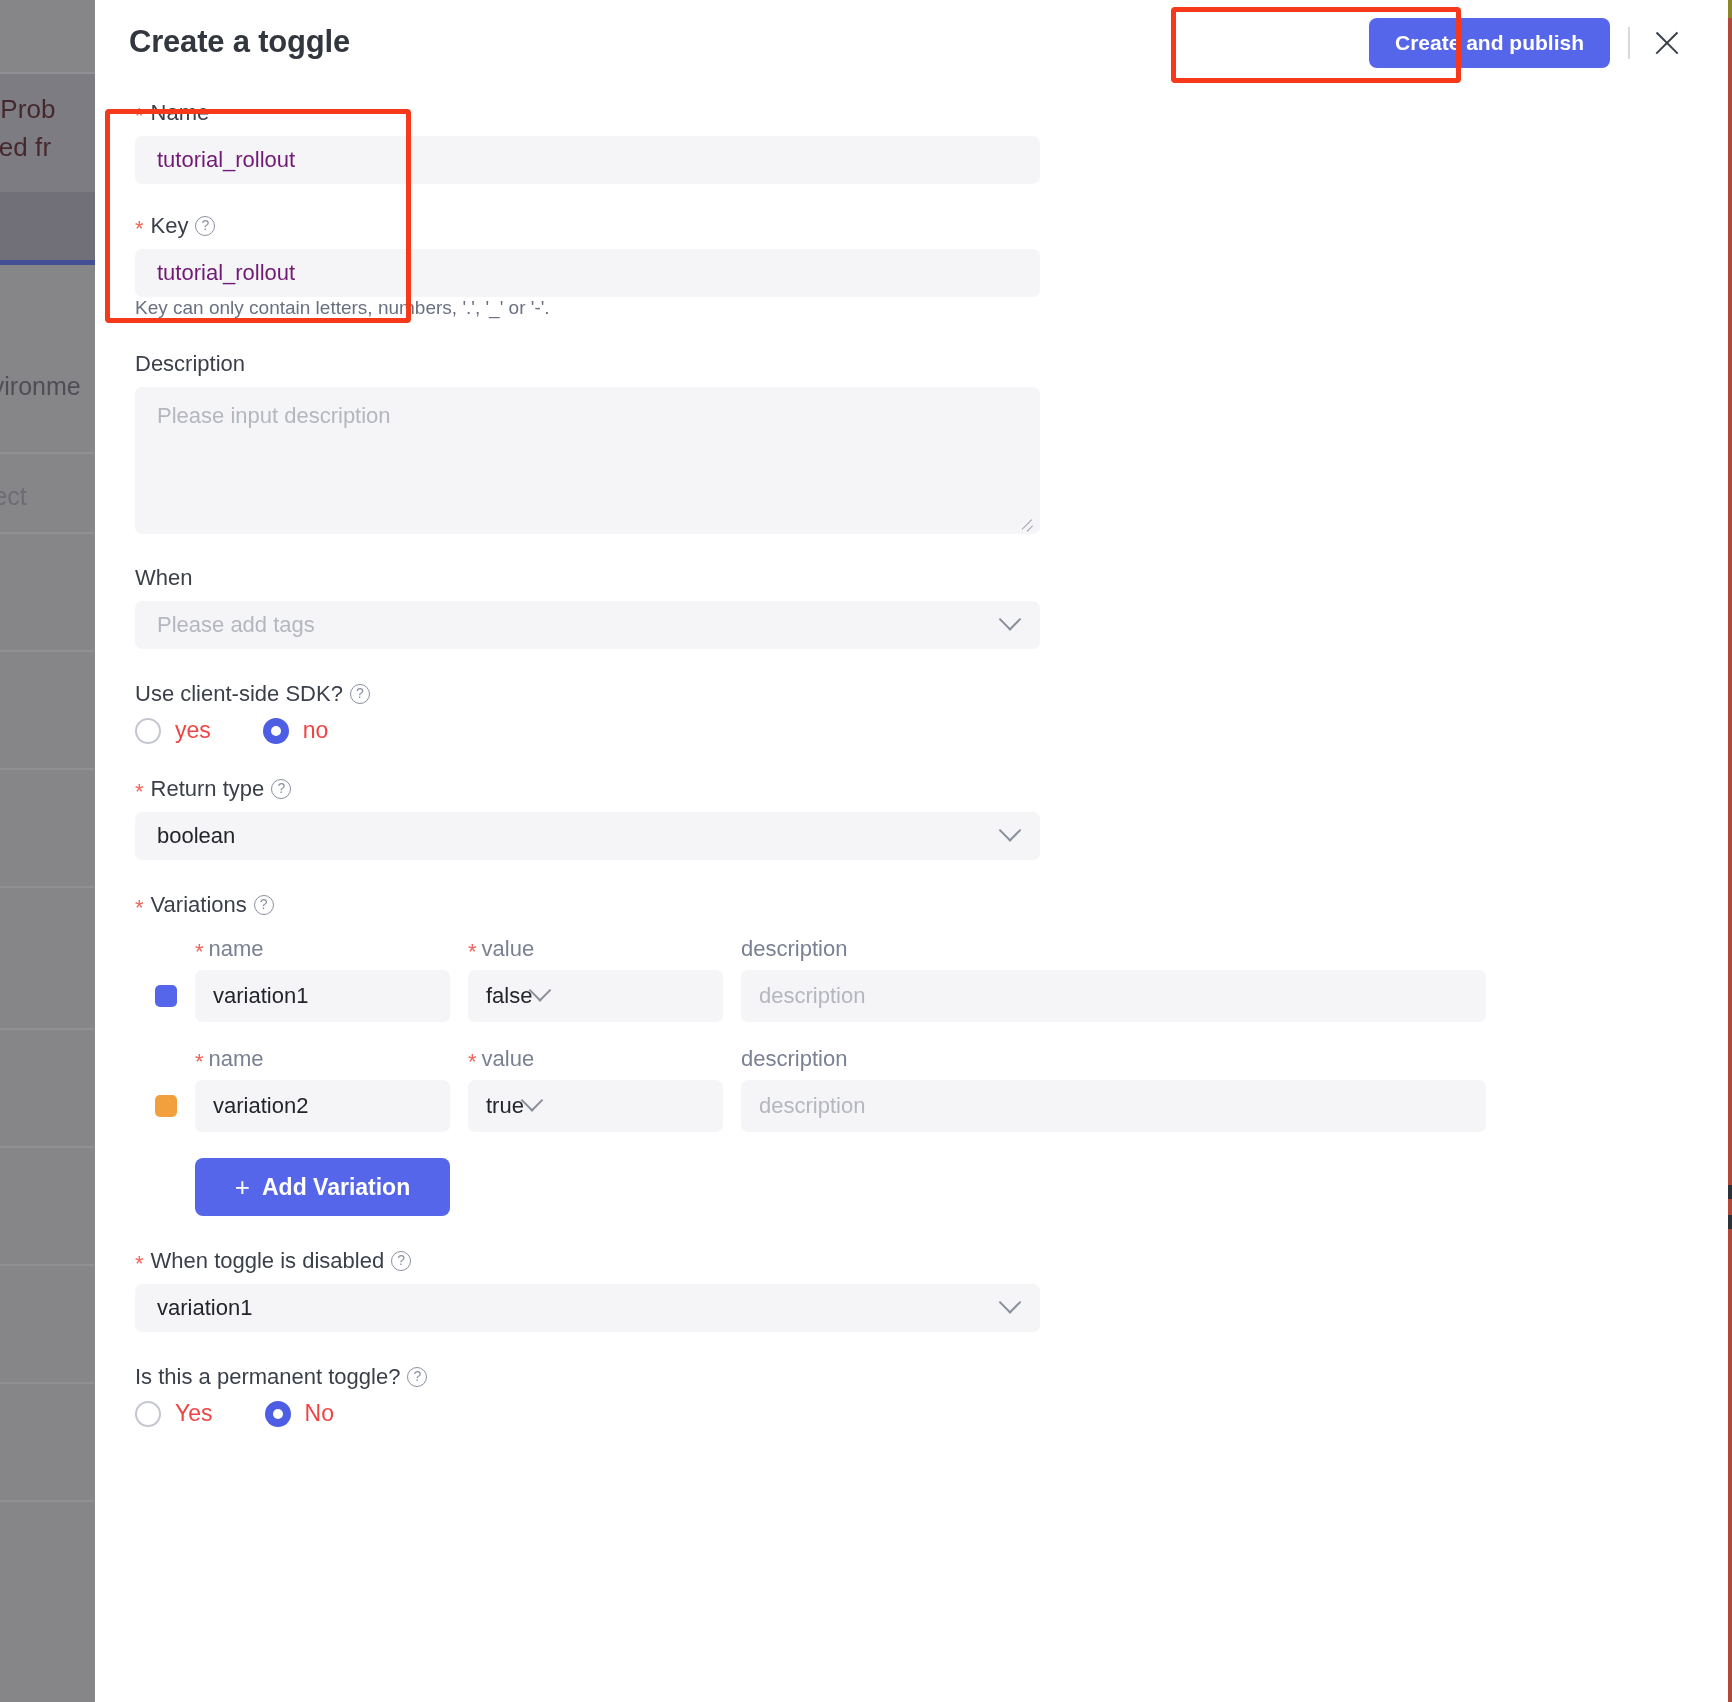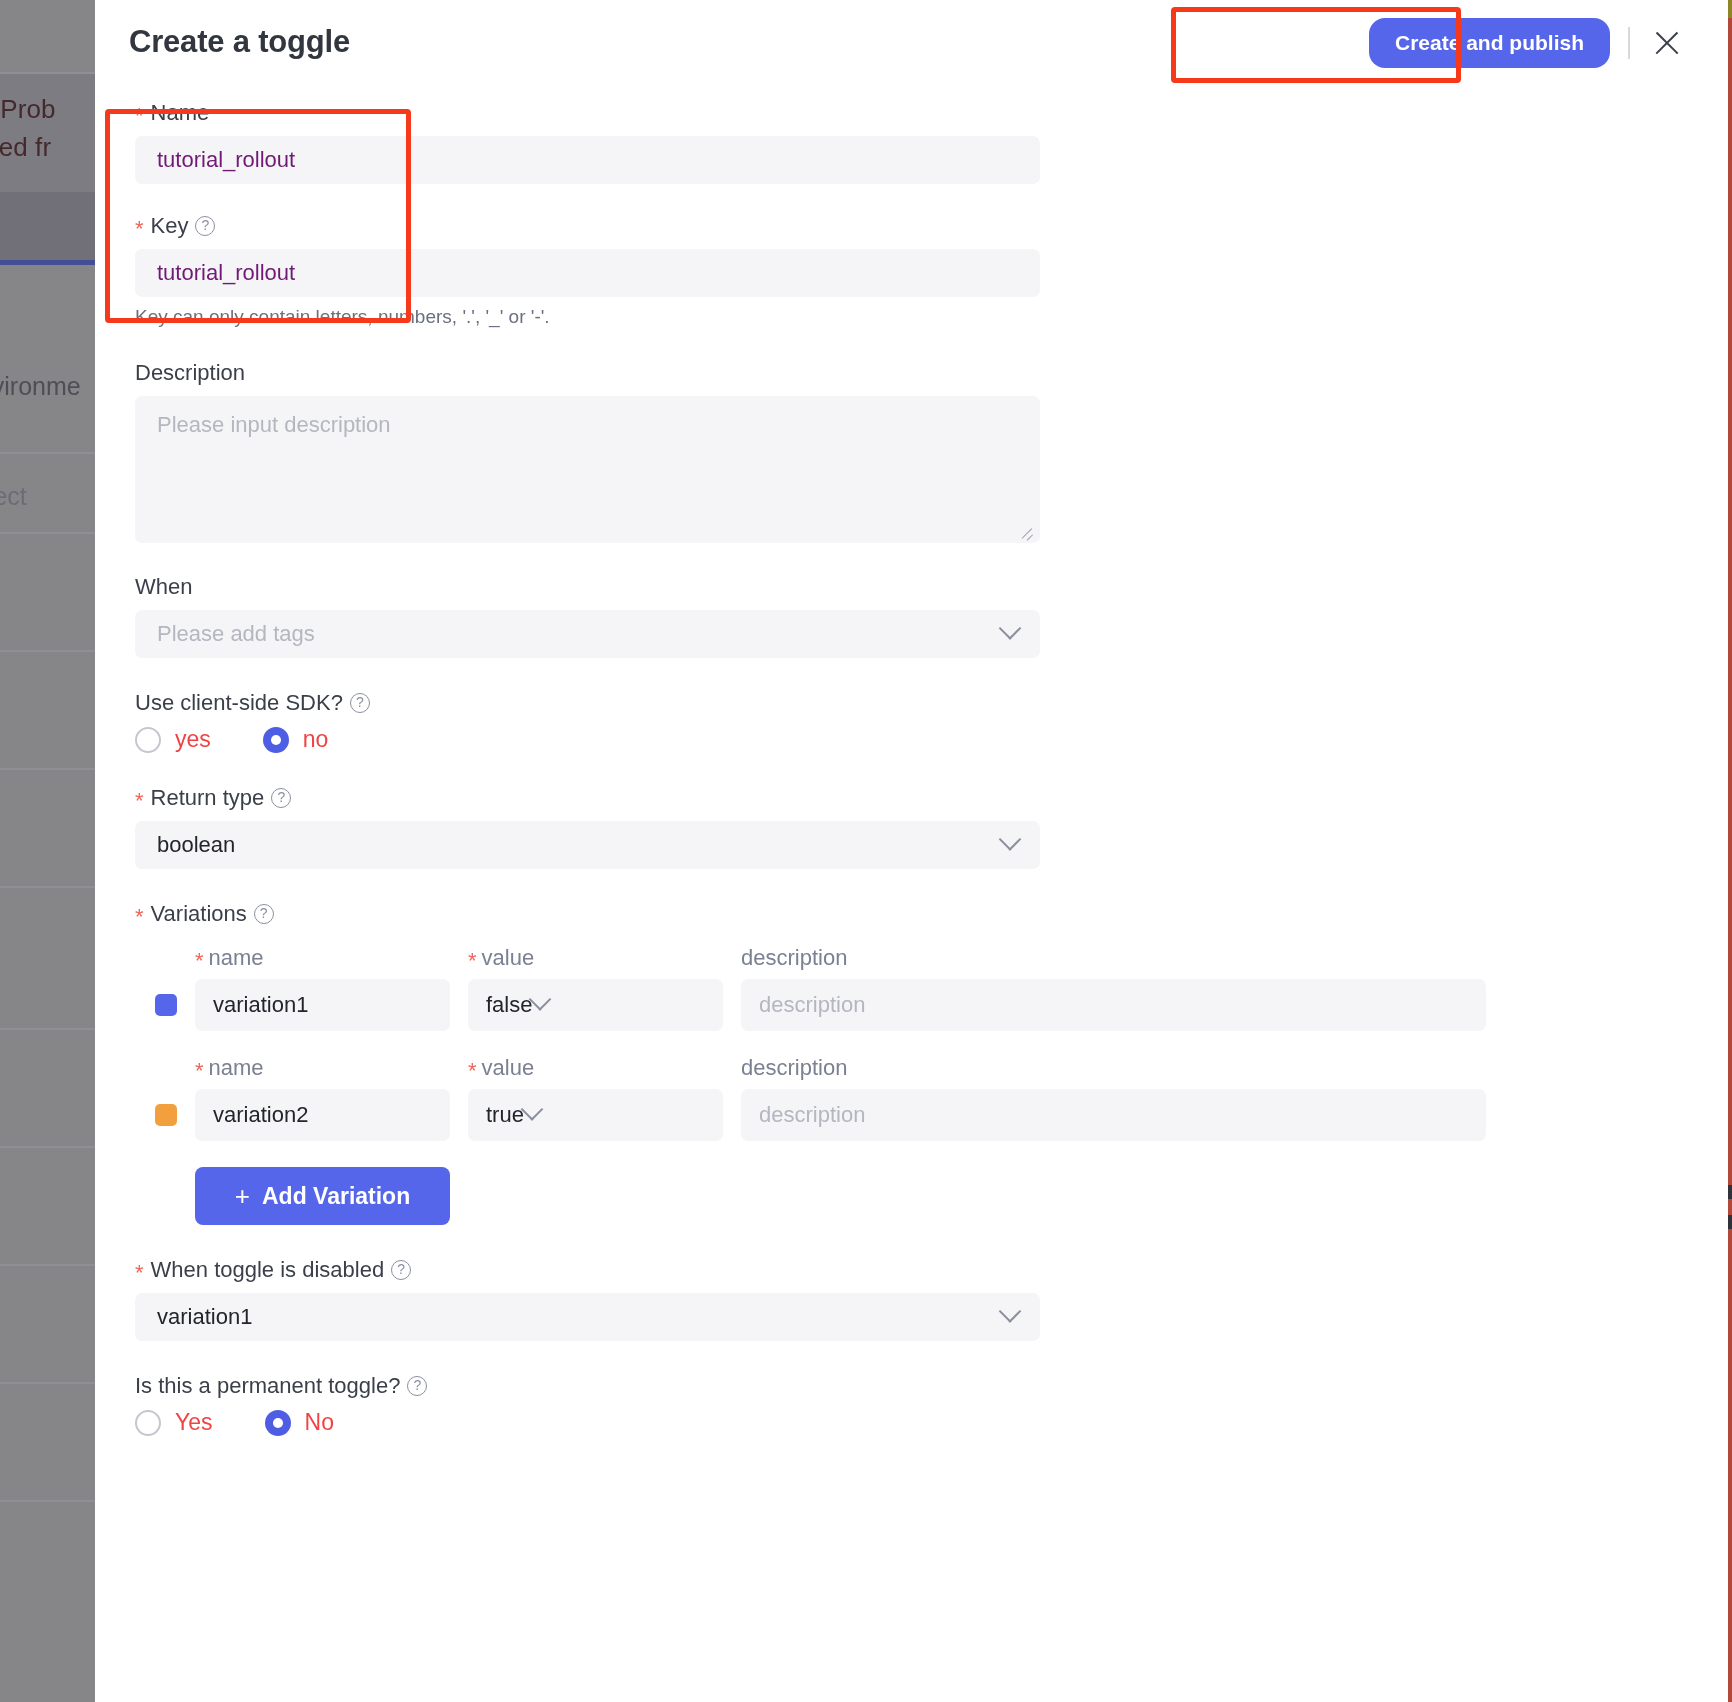--- a/index.html
+++ b/index.html
@@ -109,21 +109,21 @@
     right: 30px;
     top: 18px;
     display: flex;
     align-items: center;
     gap: 0px;
   }
   .btn-primary {
     background: #5666ea;
     color: #ffffff;
     border: none;
-    border-radius: 16px;
+    border-radius: 8px;
     font-size: 21px;
     font-weight: bold;
     font-family: "Liberation Sans", sans-serif;
     padding: 13px 26px;
     cursor: pointer;
     white-space: nowrap;
   }
   .header-divider {
     width: 2px;
     height: 32px;
@@ -201,21 +201,20 @@
     font-size: 22px;
     color: #701a75;
     padding: 0 22px;
     font-family: "Liberation Sans", sans-serif;
     display: flex;
     align-items: center;
   }
   .hint {
     font-size: 19px;
     color: #6b7080;
-    margin-top: 9px;
   }
   .textarea-box {
     background: #f5f5f7;
     border-radius: 7px;
     height: 147px;
     width: 905px;
     font-size: 22px;
     color: #b4b7bf;
     padding: 16px 22px;
     position: relative;

